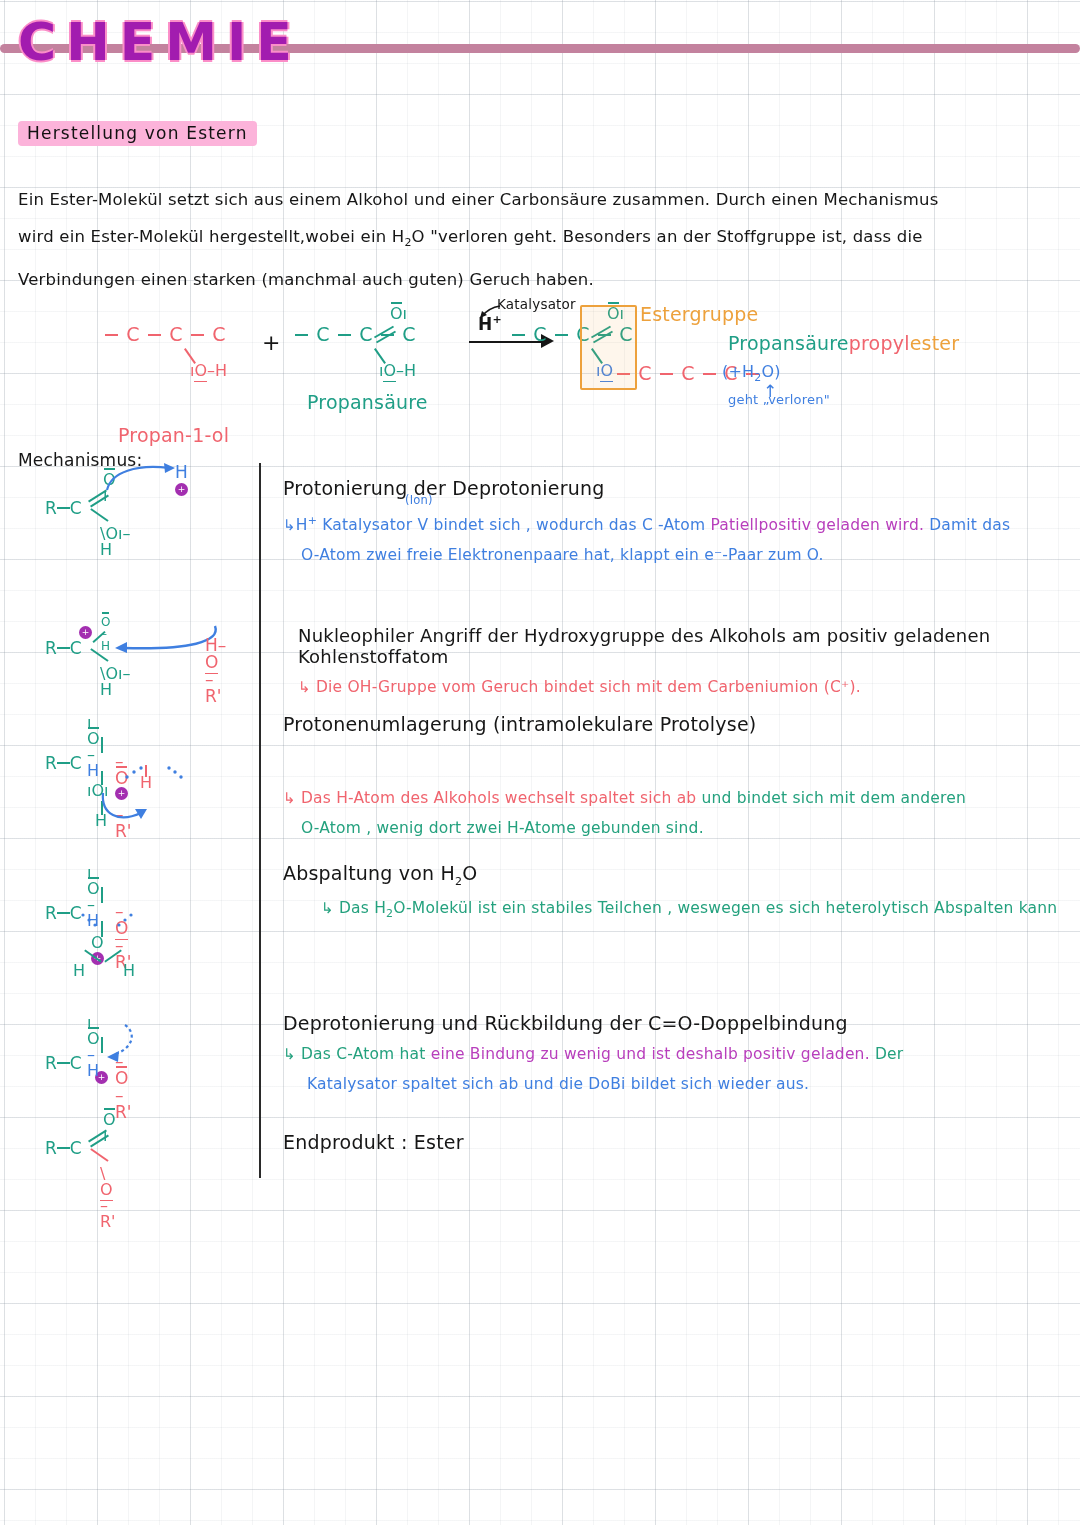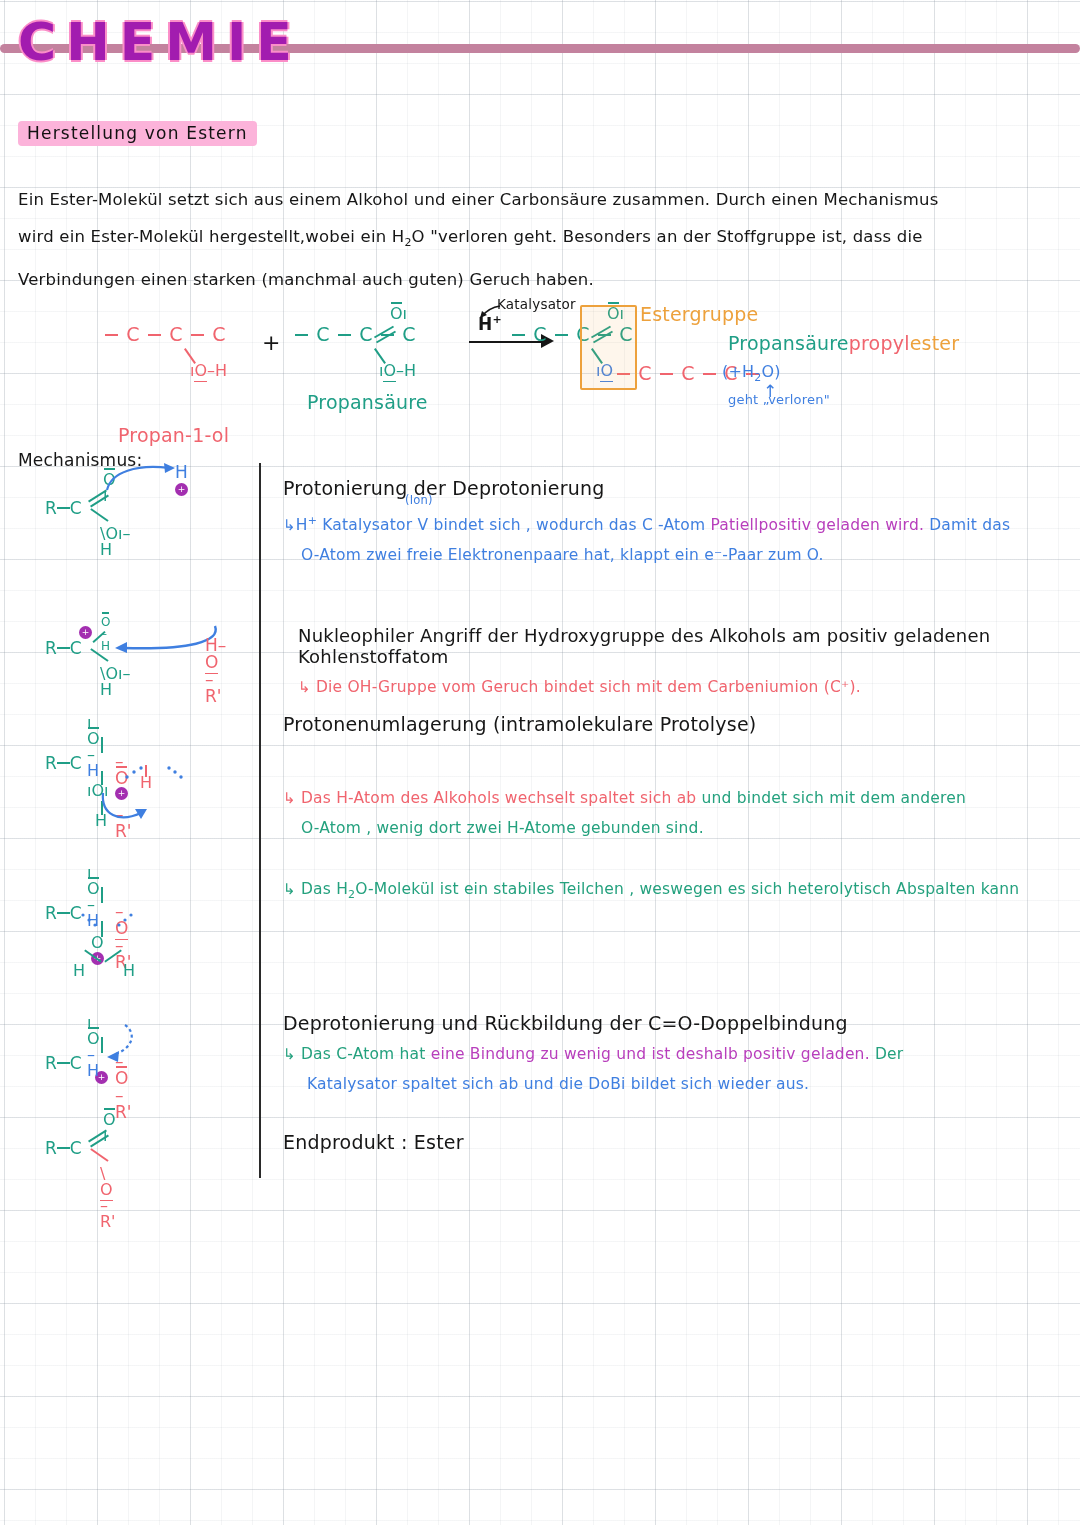--- a/index.html
+++ b/index.html
@@ -323,21 +323,24 @@
         <circle cx="10" cy="9" r="1.6"></circle>
         <circle cx="16" cy="14" r="1.6"></circle>
     <circle cx="40" cy="14" r="1.6"></circle>
         <circle cx="46" cy="9" r="1.6"></circle>
         <circle cx="52" cy="4" r="1.6"></circle>
       </g>
   </svg>
 </div>
 
 <div class="abs hand" style="left:283px; top:862px; width:797px;">
-  <div class="step-body green" style="margin-top:12px;">
+  <div class="step-head">
+    <span>Abspaltung   von H</span><sub>2</sub><span>O</span>
+  </div>
+  <div class="step-body green" style="margin-top:5px;padding-left:38px;">
     <span class="arrow-l">↳</span> <span>Das H</span><sub>2</sub><span>O-Molekül  ist ein stabiles Teilchen , weswegen es  sich    heterolytisch Abspalten kann</span>
   </div>
 </div>
 
 <div class="abs" style="left:45px; top:1055px;">
   <div class="lewis teal" style="position:relative;">
     <span>R</span><span class="dash"></span><span>C</span>
   </div>
   <div class="circplus" style="position:absolute; left:50px; top:16px;">+</div>
   <div style="position:absolute; left:56px; top:-18px; width:1.8px; height:16px; background:#1f9e86;"></div>

